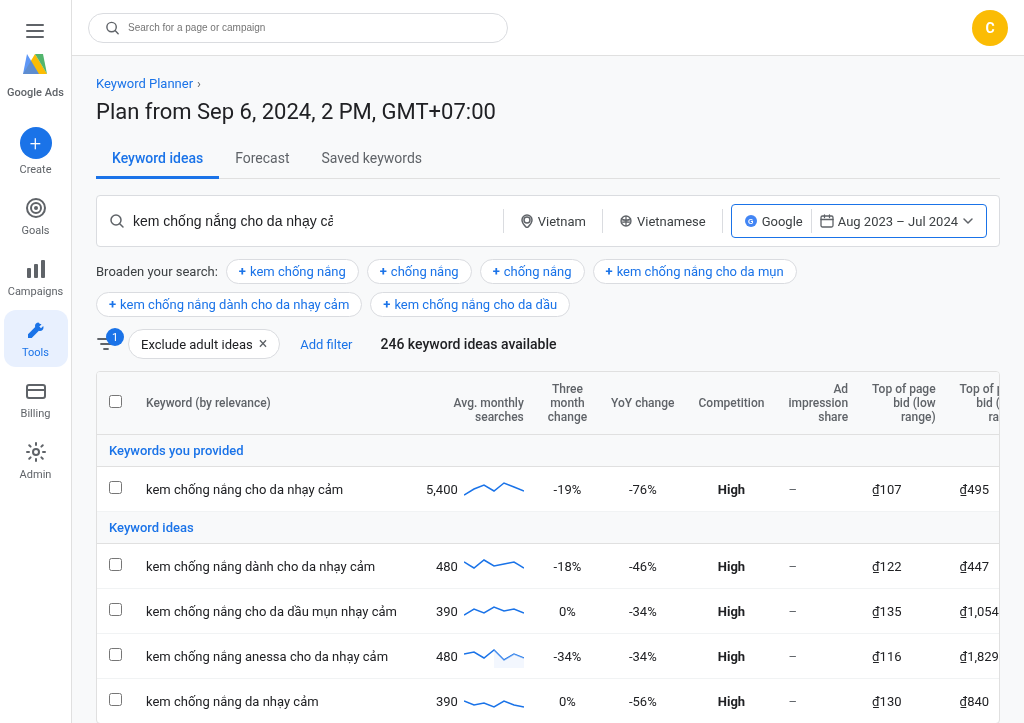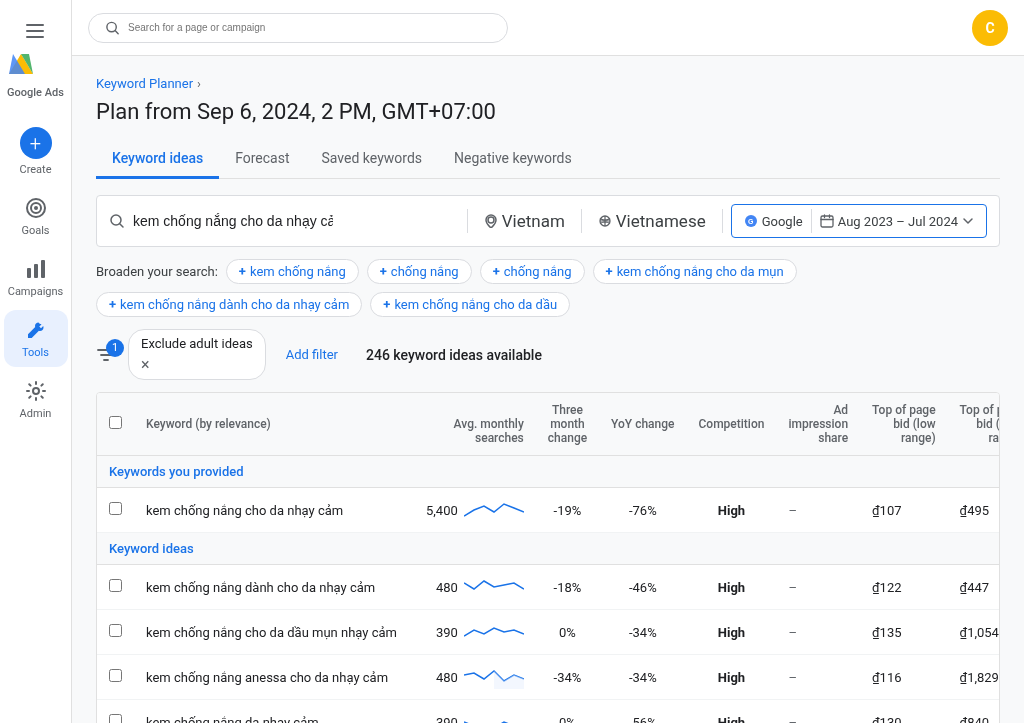--- a/index.html
+++ b/index.html
@@ -12,20 +12,21 @@
       border-right: 1px solid #e0e0e0;
       display: flex;
       flex-direction: column;
       align-items: center;
       padding-top: 8px;
       gap: 4px;
       flex-shrink: 0;
     }
     .sidebar-logo {
       display: flex;
+      align-items: center;
       gap: 6px;
       padding: 8px 0 16px 0;
       flex-direction: column;
     }
     .hamburger { cursor: pointer; padding: 8px; border-radius: 50%; display: flex; flex-direction: column; gap: 4px; align-items: center; }
     .hamburger span { display: block; width: 18px; height: 2px; background: #5f6368; border-radius: 2px; }
     .logo-area { display: flex; align-items: center; gap: 4px; }
     .sidebar-item {
       display: flex;
       flex-direction: column;
@@ -99,21 +100,21 @@
       gap: 8px;
       margin-bottom: 12px;
       background: #fff;
       border: 1px solid #dadce0;
       border-radius: 4px;
       padding: 8px 12px;
     }
     .filter-search { display: flex; align-items: center; gap: 6px; flex: 1; }
     .filter-input { border: none; outline: none; font-size: 14px; min-width: 200px; }
     .filter-divider { width: 1px; height: 24px; background: #dadce0; }
-    .filter-option { display: flex; align-items: center; gap: 4px; padding: 4px 8px; cursor: pointer; color: #3c4043; font-size: 17px; border-radius: 4px; }
+    .filter-option { display: flex; align-items: center; gap: 4px; padding: 4px 8px; cursor: pointer; color: #3c4043; font-size: 13px; border-radius: 4px; }
     .date-range {
       display: flex; align-items: center; gap: 4px;
       border: 1px solid #1a73e8;
       border-radius: 4px;
       padding: 4px 12px;
       cursor: pointer;
       color: #3c4043; font-size: 13px;
     }
 
     
@@ -147,28 +148,27 @@
     }
     .filter-badge {
       background: #1a73e8;
       color: #fff;
       border-radius: 50%;
       width: 18px; height: 18px;
       display: flex; align-items: center; justify-content: center;
       font-size: 11px;
     }
     .exclude-adult {
-      display: flex; align-items: flex-start; gap: 6px;
+      display: flex; align-items: flex-end; gap: 6px;
       border: 1px solid #dadce0;
       border-radius: 16px;
       padding: 6px 12px;
       cursor: pointer;
       background: #fff;
       font-size: 13px;
-      flex-direction: column;
     }
     .exclude-adult .x-btn { color: #5f6368; cursor: pointer; font-size: 16px; line-height: 1; }
     .add-filter-btn {
       color: #1a73e8;
       cursor: pointer;
       font-size: 13px;
       padding: 6px 8px;
     }
     .keyword-count { font-size: 14px; font-weight: 500; color: #202124; margin-left: 8px; }
 
@@ -269,20 +269,29 @@
 
   <div class="sidebar-item tools-active">
     <div class="sidebar-icon">
       <svg width="22" height="22" viewBox="0 0 22 22" fill="none">
           <path d="M13.5 3.5C11.5 3.5 10 5 10 7c0 .4.1.8.2 1.1L3 15.3 3 19l3.7 0 7.2-7.2c.3.1.7.2 1.1.2 2 0 3.5-1.5 3.5-3.5 0-.5-.1-1-.3-1.4l-2.2 2.2-1.7-1.7 2.2-2.2c-.4-.2-.9-.4-1.5-.4z" fill="#1a73e8"></path>
         </svg>
     </div>
     <span class="sidebar-label" style="color:#1a73e8;">Tools</span>
   </div>
 
+  <div class="sidebar-item">
+    <div class="sidebar-icon">
+      <svg width="22" height="22" viewBox="0 0 22 22" fill="none">
+          <rect x="2" y="5" width="18" height="13" rx="2" stroke="#5f6368" stroke-width="2"></rect>
+          <rect x="2" y="9" width="18" height="2" fill="#5f6368"></rect>
+        </svg>
+    </div>
+    <span>Billing</span>
+  </div>
 
   <div class="sidebar-item">
     <div class="sidebar-icon">
       <svg width="22" height="22" viewBox="0 0 22 22" fill="none">
           <circle cx="11" cy="11" r="3" stroke="#5f6368" stroke-width="2"></circle>
           <path d="M11 2v2M11 18v2M2 11h2M18 11h2M4.22 4.22l1.41 1.41M16.36 16.36l1.41 1.41M4.22 17.78l1.41-1.41M16.36 5.64l1.41-1.41" stroke="#5f6368" stroke-width="2" stroke-linecap="round"></path>
         </svg>
     </div>
     <span>Admin</span>
   </div>
@@ -309,21 +318,20 @@
       <span>Keyword Planner</span>
       <span class="breadcrumb-arrow">›</span>
     </div>
 
     <div class="page-title">Plan from Sep 6, 2024, 2 PM, GMT+07:00</div>
 
     <div class="tabs">
       <div class="tab active">Keyword ideas</div>
       <div class="tab">Forecast</div>
       <div class="tab">Saved keywords</div>
-      <div class="tab">Negative keywords</div>
     </div>
 
     <div class="filter-row">
       <svg width="16" height="16" viewBox="0 0 16 16" fill="none">
         <circle cx="7" cy="7" r="5" stroke="#5f6368" stroke-width="1.5"></circle>
         <path d="M11 11l3 3" stroke="#5f6368" stroke-width="1.5" stroke-linecap="round"></path>
       </svg>
       <div class="filter-search">
         <input class="filter-input" type="text" style="font-size: 14px; color: rgb(32, 33, 36);" value="kem chống nắng cho da nhạy cảm">
       </div>

